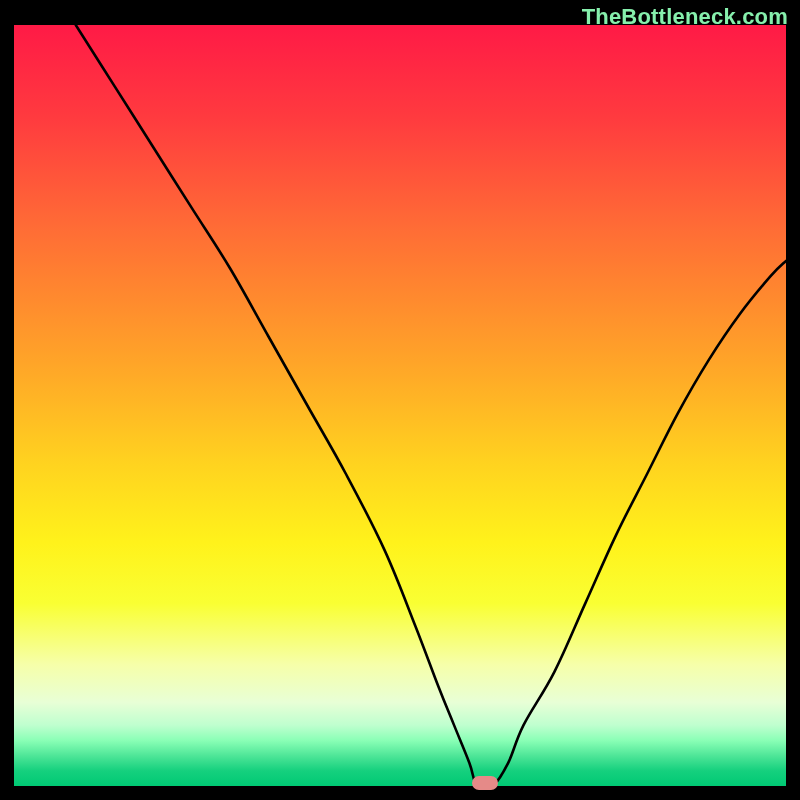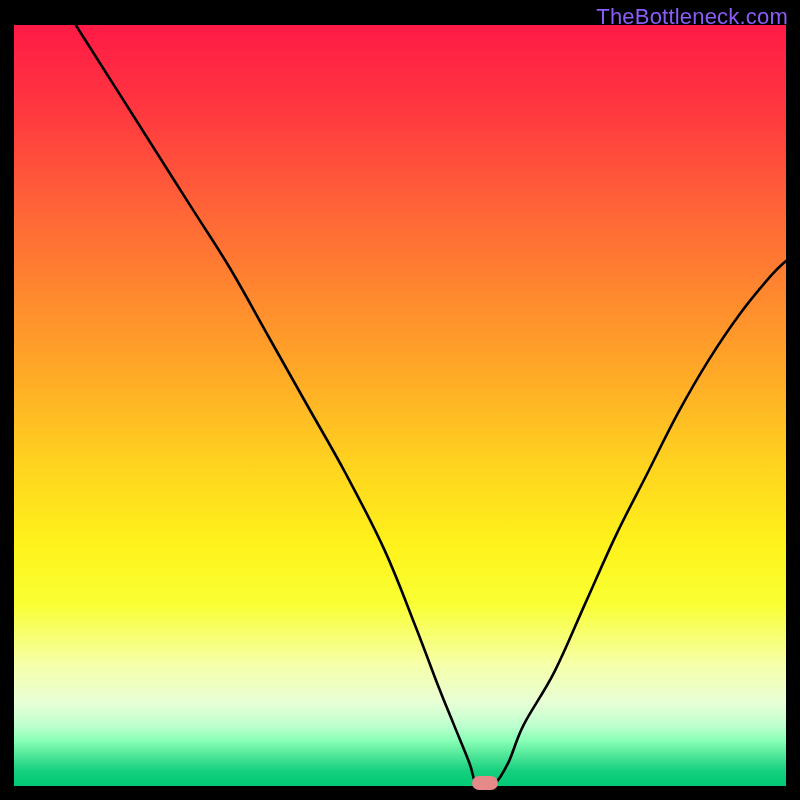--- a/index.html
+++ b/index.html
@@ -14,23 +14,23 @@
   .frame {
     position: relative;
     width: 800px;
     height: 800px;
     background: #000000;
   }
   .watermark {
     position: absolute;
     top: 4px;
     right: 12px;
-    color: #8b5cf6;
+    color: #86efac;
     font-size: 22px;
-    font-weight: 400;
+    font-weight: 700;
     letter-spacing: 0.2px;
     z-index: 10;
   }
   .plot-area {
     position: absolute;
     left: 14px;
     top: 25px;
     width: 772px;
     height: 761px;
     

